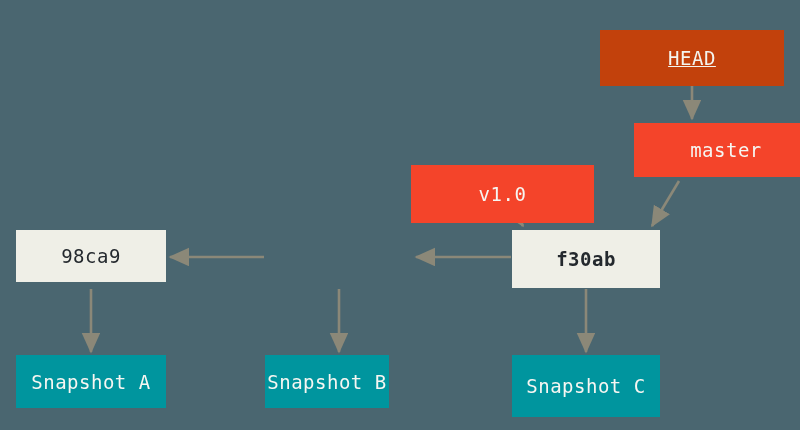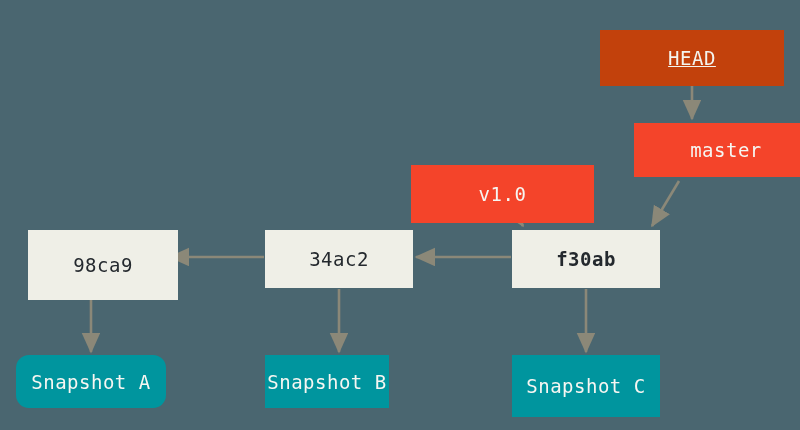--- a/index.html
+++ b/index.html
@@ -84,25 +84,24 @@
 
     <line x1="586" y1="289" x2="586" y2="352" stroke="#8b8878" stroke-width="2.6" marker-end="url(#arrowhead)"></line>
   </svg>
 
   <div class="node node-head" style="left:600px; top:30px; width:184px; height:56px;">HEAD</div>
 
   <div class="node node-ref" style="left:411px; top:123px; width:183px; height:58px;margin-top:42px;">v1.0</div>
 
   <div class="node node-ref" style="left:634px; top:123px; width:184px; height:54px;">master</div>
 
-  <div class="node node-commit" style="left:28px; top:230px; width:150px; height:70px;">98ca9</div>
+  <div class="node node-commit" style="left:16px; top:230px; width:150px; height:52px;">98ca9</div>
 
-  <div class="node node-commit" style="left:265px; top:230px; width:148px; height:58px;">34ac2</div>
 
   <div class="node node-commit" style="left:512px; top:230px; width:148px; height:58px;font-weight:bold;">f30ab</div>
 
-  <div class="node node-snapshot" style="left:16px; top:355px; width:150px; height:53px;border-radius:13px;">Snapshot A</div>
+  <div class="node node-snapshot" style="left:16px; top:355px; width:150px; height:53px;">Snapshot A</div>
 
   <div class="node node-snapshot" style="left:265px; top:355px; width:124px; height:53px;">Snapshot B</div>
 
   <div class="node node-snapshot" style="left:512px; top:355px; width:148px; height:62px;">Snapshot C</div>
 
 </div>
 
 </body></html>

